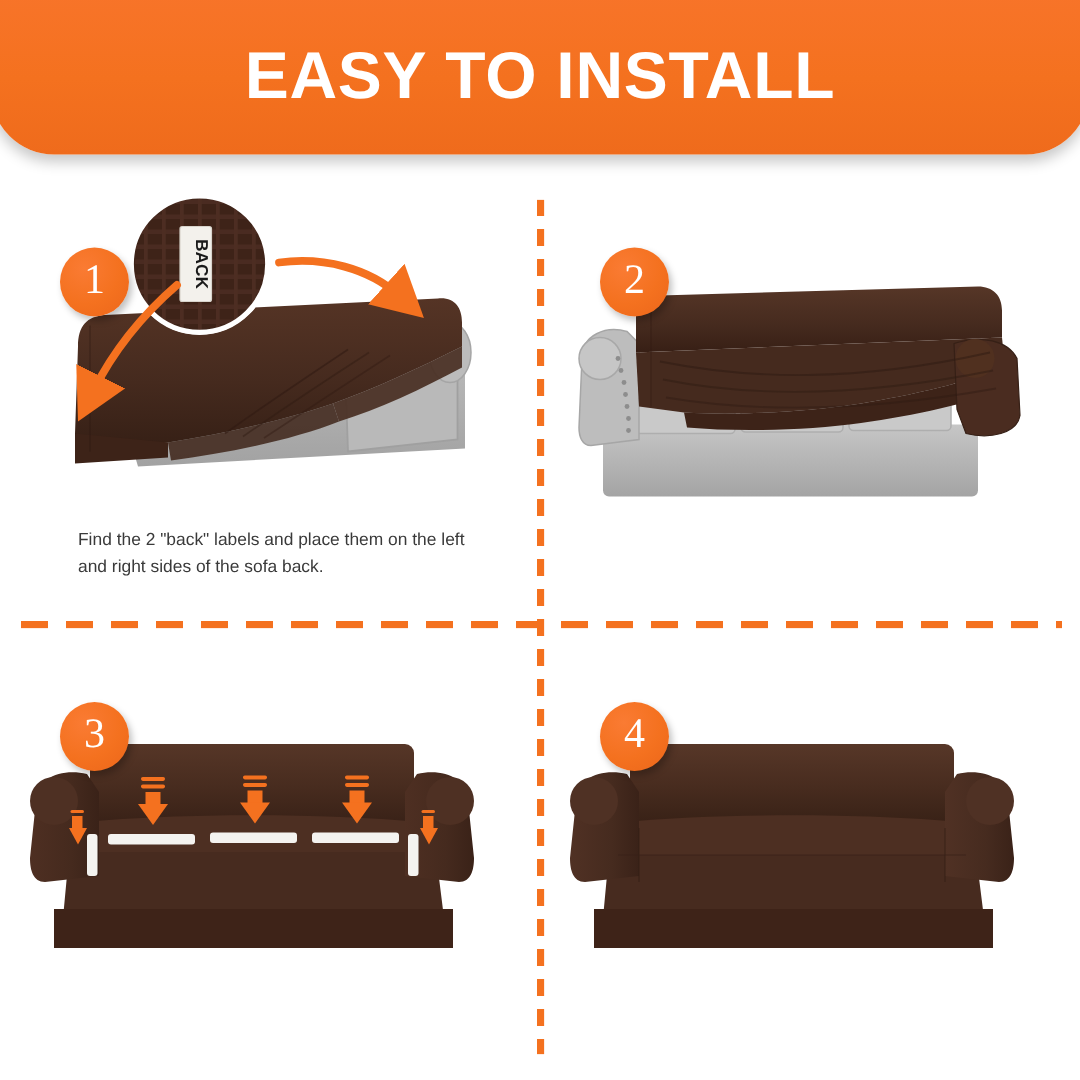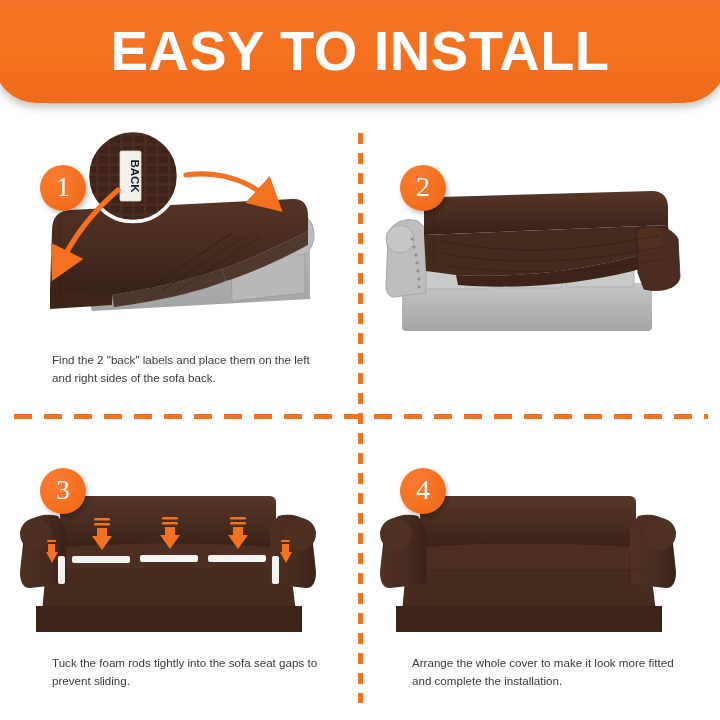--- a/index.html
+++ b/index.html
@@ -27,21 +27,21 @@
     border-bottom-right-radius: 42px;
     box-shadow: 0 5px 9px rgba(0,0,0,0.22);
     display: flex;
     align-items: center;
     justify-content: center;
     box-sizing: border-box;
     padding-top: 8px;
   }
   .banner-title {
     color: #ffffff;
-    font-size: 56px;
+    font-size: 44px;
     font-weight: bold;
     letter-spacing: 0.5px;
     line-height: 1;
     white-space: nowrap;
     font-family: "Liberation Sans", sans-serif;
     text-align: right;
   }
 
   
   .grid {
@@ -365,21 +365,20 @@
           <rect x="282" y="128" width="7" height="8"></rect>
           <path d="M280,136 L292,136 L286,147 Z"></path>
         </g>
       </svg>
     </div>
 
     <div class="badge badge-pos">
       <span>3</span>
     </div>
 
-    <div class="caption">Tuck the foam rods tightly into the sofa seat gaps to prevent sliding.</div>
   </div>
 
   <div class="panel panel-4">
     <div class="stage">
       <svg width="360" height="240" viewBox="0 0 360 240" xmlns="http://www.w3.org/2000/svg">
         <defs>
           <linearGradient id="g4brown" x1="0" y1="0" x2="0" y2="1">
             <stop offset="0%" stop-color="#573728"></stop>
             <stop offset="50%" stop-color="#482c1f"></stop>
             <stop offset="100%" stop-color="#362015"></stop>
@@ -403,16 +402,15 @@
         <path d="M66,136 L66,172" stroke="#321d14" stroke-width="1" fill="none" opacity="0.5"></path>
         <path d="M270,136 L270,172" stroke="#321d14" stroke-width="1" fill="none" opacity="0.5"></path>
         <path d="M52,154 L284,154" stroke="#3a2218" stroke-width="1" fill="none" opacity="0.5"></path>
       </svg>
     </div>
 
     <div class="badge badge-pos">
       <span>4</span>
     </div>
 
-    <div class="caption">Arrange the whole cover to make it look more fitted and complete the installation.</div>
   </div>
 
 </div>
 
 </body></html>

